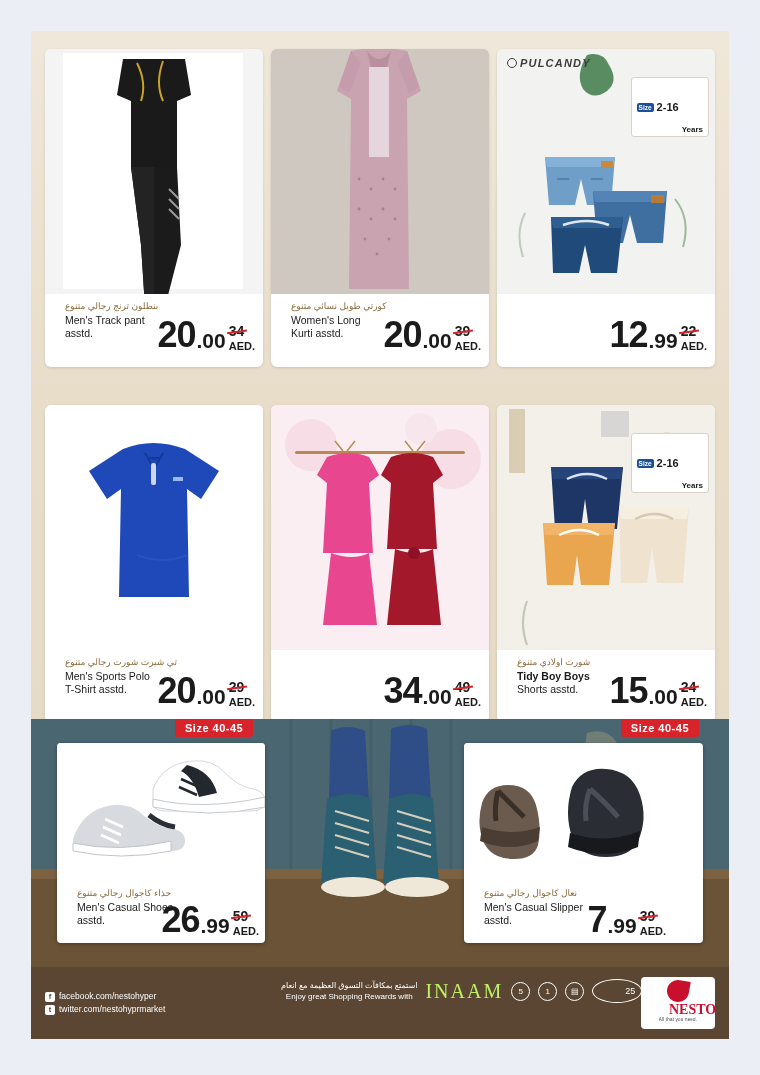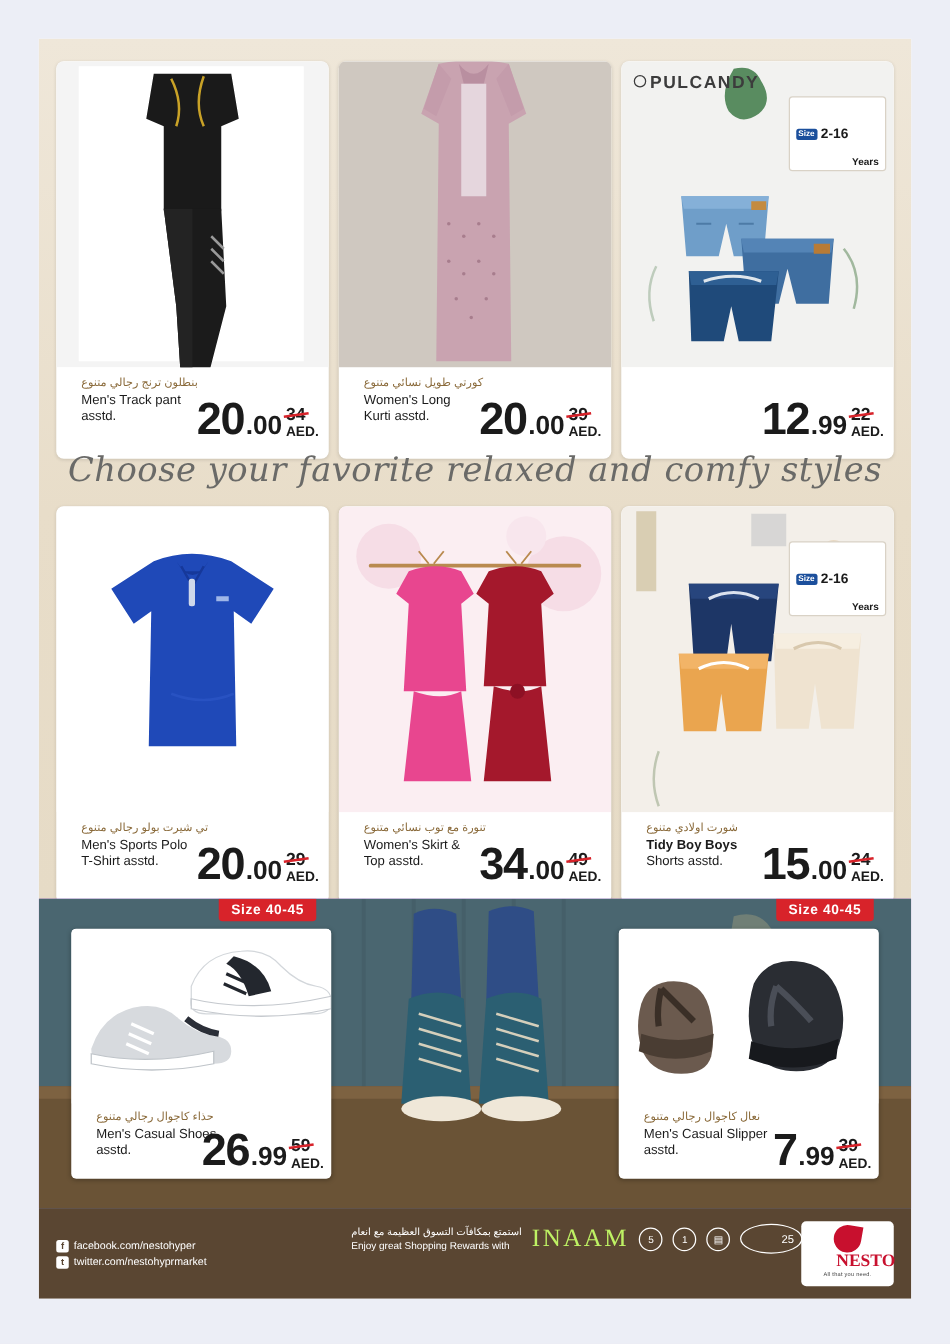--- a/index.html
+++ b/index.html
@@ -189,61 +189,62 @@
     padding: 1px 2px;
     border-radius: 2px;
     line-height: 7px;
   }
   .badge-years .yrs { font-size: 8px; font-weight: bold; margin-top: 45px; }
 
   .brandmark {
     position: absolute;
     left: 10px;
     top: 8px;
-    font-size: 14px;
+    font-size: 11px;
     font-weight: bold;
     color: #3c3c3c;
     letter-spacing: 1.2px;
     display: flex;
     align-items: center;
     gap: 3px;
+    font-style: italic;
   }
   .brandmark .dot {
     width: 8px; height: 8px; border-radius: 50%;
     border: 1.5px solid #3c3c3c;
     display: inline-block;
   }
 
   
   .footwear {
     position: relative;
     width: 698px;
     height: 248px;
-    background: #4c1d95;
+    background: #737373;
     overflow: hidden;
   }
   .fw-photo {
     position: absolute;
     left: 0; top: 0;
     width: 698px; height: 248px;
     background:
       linear-gradient(180deg, #4c6a72 0%, #3f5a62 40%, #5a4a3a 75%, #6b5640 100%);
   }
   .fw-card {
     position: absolute;
     top: 24px;
     width: 208px;
     height: 200px;
     background: #ffffff;
     border-radius: 4px;
     overflow: hidden;
     box-shadow: 0 1px 4px rgba(0,0,0,0.3);
   }
   .fw-card.left { left: 26px; }
-  .fw-card.right { right: 26px; }
+  .fw-card.right { right: 26px; padding-left: 31px; }
   .fw-img {
     position: absolute;
     left: 0; top: 0;
     width: 208px; height: 140px;
     overflow: hidden;
   }
   .fw-info {
     position: absolute;
     left: 0; top: 140px;
     width: 208px; height: 60px;
@@ -294,21 +295,21 @@
     left: 250px;
     top: 12px;
     display: flex;
     align-items: center;
     gap: 8px;
   }
   .inaam-text {
     color: #ffffff;
     font-size: 8px;
     line-height: 11px;
-    text-align: left;
+    text-align: center;
   }
   .inaam-logo {
     color: #bef264;
     font-size: 20px;
     letter-spacing: 2px;
     font-family: "Liberation Serif", serif;
   }
   .coin {
     width: 17px; height: 17px;
     border: 1px solid #ffffff;
@@ -485,39 +486,38 @@
               <span class="price-dec">.99</span>
               <span class="price-right">
                 <span class="price-old">22</span>
                 <span class="price-cur">AED.</span>
               </span>
             </div>
           </div>
         </div>
       </div>
 
-      <div class="headline">Choose your favorite relaxed and comfy styles</div>
 
       <div class="tiles-row row2">
 
         <div class="tile">
           <div class="tile-img">
             <svg class="art" viewBox="0 0 218 245" xmlns="http://www.w3.org/2000/svg">
               <rect width="218" height="245" fill="#ffffff"></rect>
               <path d="M78 44 q30 -12 62 0 l34 22 -18 28 -14 -10 2 108 -70 0 2 -108 -14 10 -18 -28 Z" fill="#1f49b8"></path>
               <path d="M96 44 q13 22 26 0 l-6 8 -14 0 Z" fill="#16389a"></path>
               <path d="M100 48 l9 16 9 -16" fill="none" stroke="#16389a" stroke-width="2"></path>
               <rect x="106" y="58" width="5" height="22" rx="2" fill="#cfd8ea"></rect>
               <path d="M92 150 q26 10 50 0" stroke="#2f59c8" stroke-width="2" fill="none" opacity="0.6"></path>
               <path d="M128 72 h10 v4 h-10 Z" fill="#9fb6e8"></path>
             </svg>
           </div>
           <div class="tile-info">
             <div class="name-block">
-              <div class="name-ar">تي شيرت بولو رجالي متنوع</div>
+              <div class="name-ar">تي شيرت شورت رجالي متنوع</div>
               <div class="name-en">
                 <span>Men's Sports Polo</span><br>
                 <span>T-Shirt asstd.</span>
               </div>
             </div>
             <div class="price-block">
               <span class="price-main">20</span>
               <span class="price-dec">.00</span>
               <span class="price-right">
                 <span class="price-old">29</span>
@@ -538,27 +538,20 @@
               <path d="M72 46 l-8 -10 M76 46 l8 -10" stroke="#b98a4f" stroke-width="1.5"></path>
               <path d="M142 46 l-8 -10 M146 46 l8 -10" stroke="#b98a4f" stroke-width="1.5"></path>
               <path d="M56 52 q22 -8 42 0 l10 18 -10 8 4 70 -50 0 4 -70 -10 -8 Z" fill="#e8468f"></path>
               <path d="M60 148 q22 8 38 0 l8 72 -54 0 Z" fill="#e8468f"></path>
               <path d="M120 52 q22 -8 42 0 l10 18 -10 8 4 66 -50 0 4 -66 -10 -8 Z" fill="#a4182c"></path>
               <path d="M124 144 q22 8 38 0 l8 76 -54 0 Z" fill="#a4182c"></path>
               <circle cx="143" cy="148" r="6" fill="#8d1024"></circle>
             </svg>
           </div>
           <div class="tile-info">
-            <div class="name-block">
-              <div class="name-ar">تنورة مع توب نسائي متنوع</div>
-              <div class="name-en">
-                <span>Women's Skirt &amp;</span><br>
-                <span>Top asstd.</span>
-              </div>
-            </div>
             <div class="price-block">
               <span class="price-main">34</span>
               <span class="price-dec">.00</span>
               <span class="price-right">
                 <span class="price-old">49</span>
                 <span class="price-cur">AED.</span>
               </span>
             </div>
           </div>
         </div>

